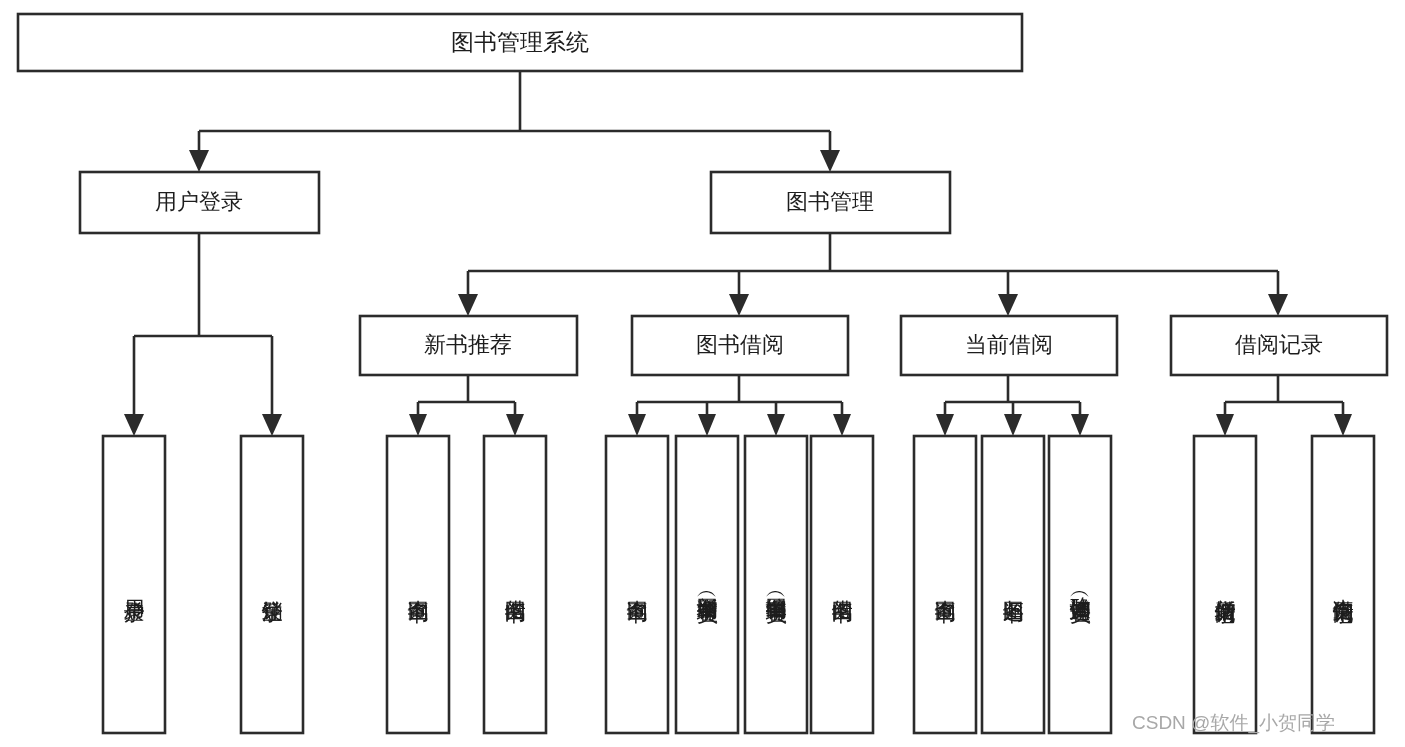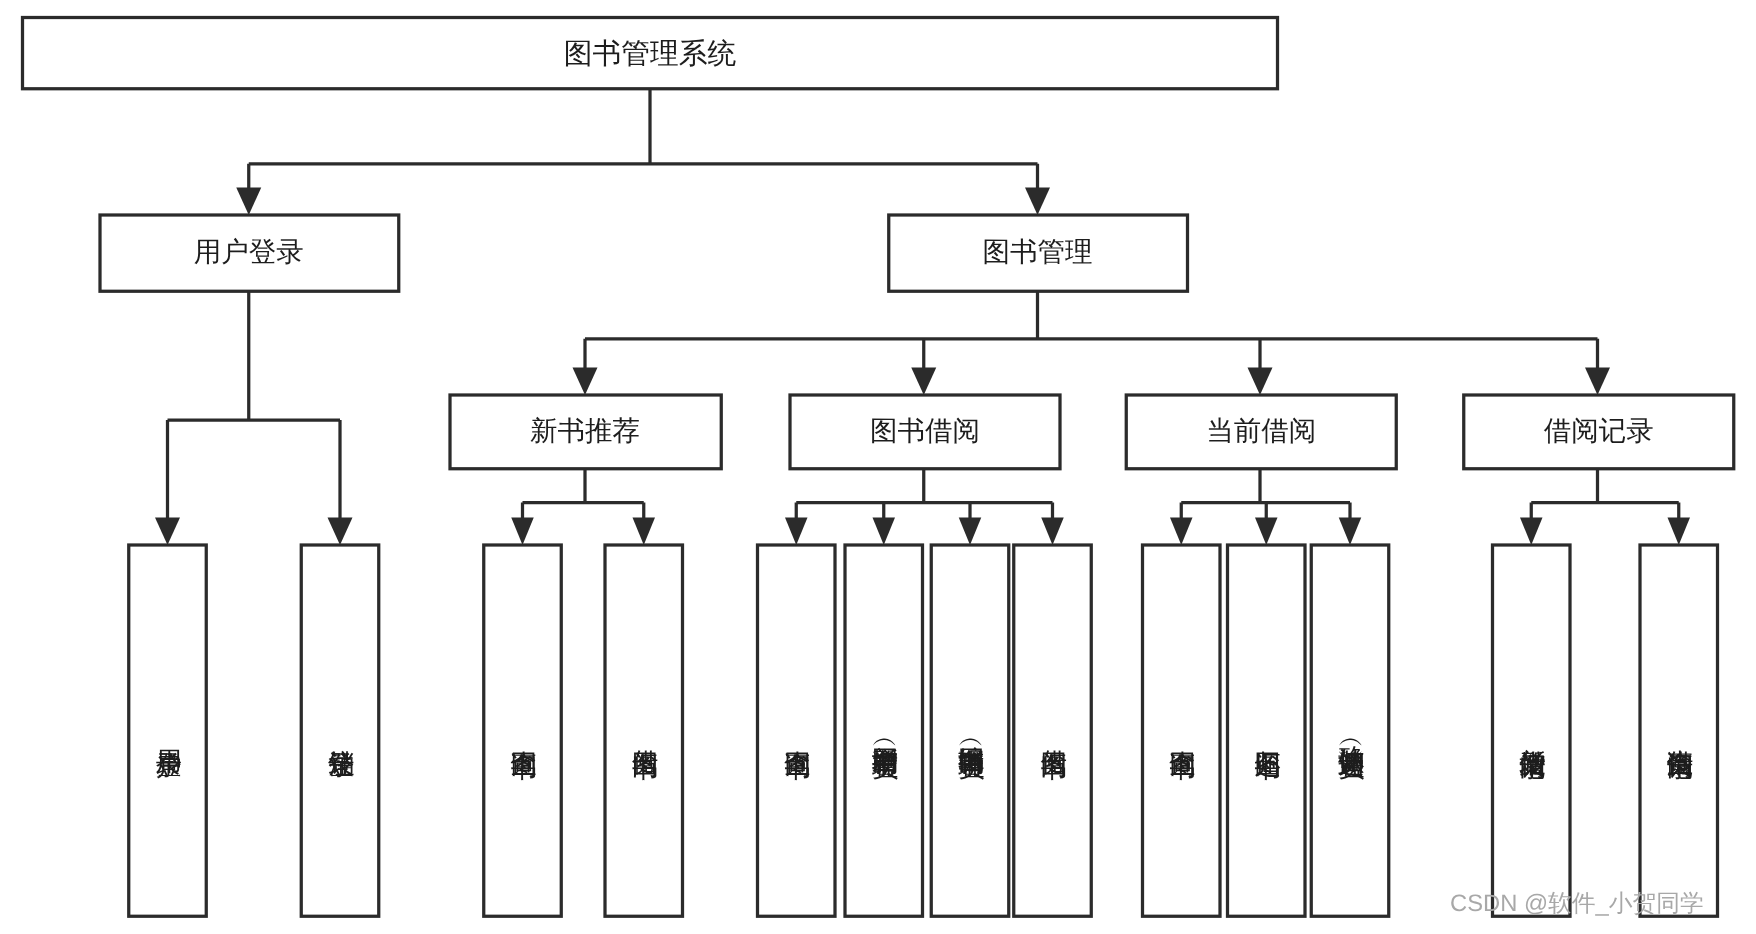--- a/index.html
+++ b/index.html
@@ -209,15 +209,15 @@
   <div class="vlabel" style="left:745px; top:436px; width:62px; height:297px;">编辑图书（管理员）</div>
   <div class="vlabel" style="left:811px; top:436px; width:62px; height:297px;">借阅图书</div>
 
   <div class="vlabel" style="left:914px; top:436px; width:62px; height:297px;">查询图书</div>
   <div class="vlabel" style="left:982px; top:436px; width:62px; height:297px;">归还图书</div>
   <div class="vlabel" style="left:1049px; top:436px; width:62px; height:297px;">确认归还（管理员）</div>
 
   <div class="vlabel" style="left:1194px; top:436px; width:62px; height:297px;">新增借阅记录</div>
   <div class="vlabel" style="left:1312px; top:436px; width:62px; height:297px;">查询借阅记录</div>
 
-  <div class="watermark" style="left:1160px; top:710px;">CSDN @软件_小贺同学</div>
+  <div class="watermark" style="left:1132px; top:710px;">CSDN @软件_小贺同学</div>
 
 </div>
 
 </body></html>

